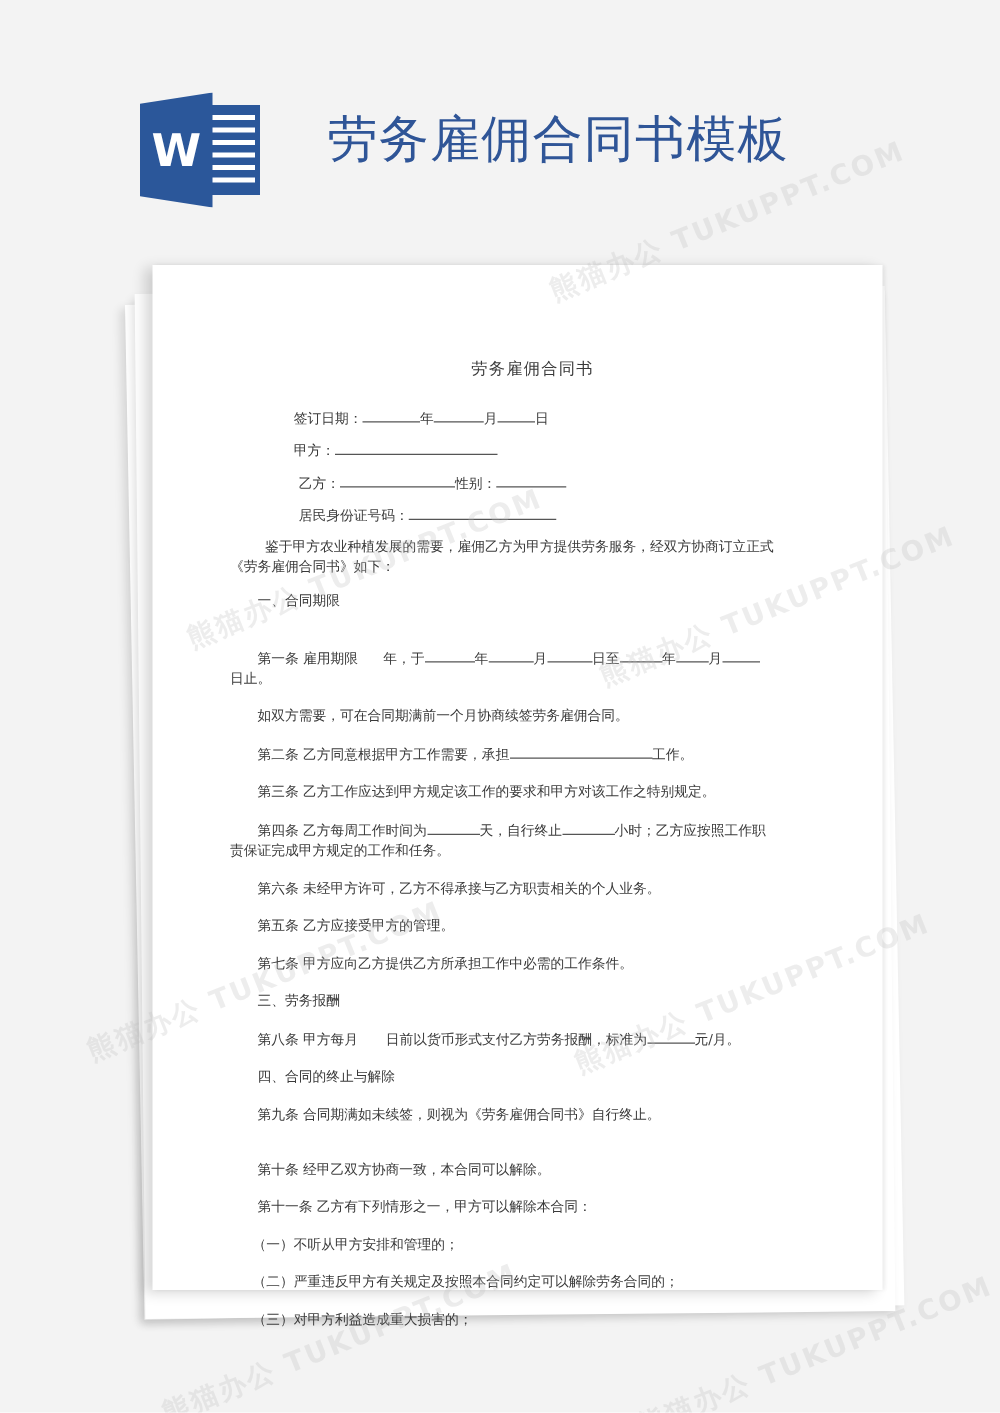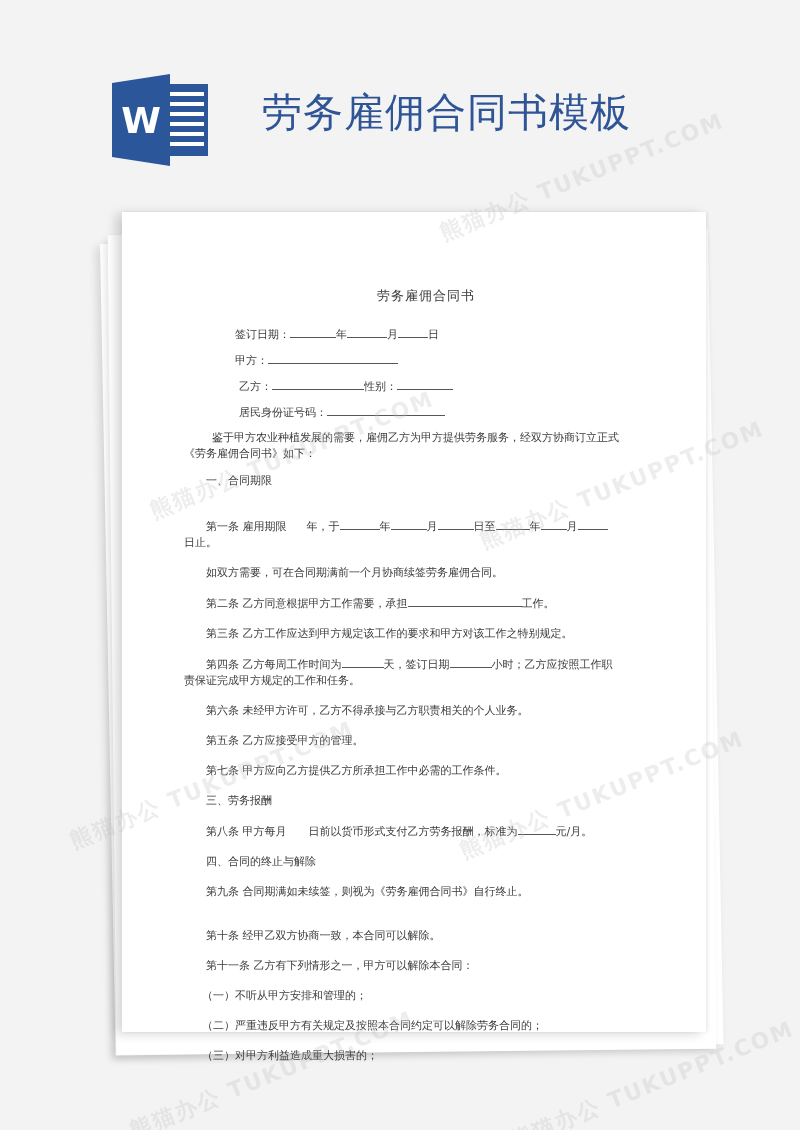--- a/index.html
+++ b/index.html
@@ -176,21 +176,21 @@
 
 
     <div class="line" style="margin-top:14px">
       <span>第二条 乙方同意根据甲方工作需要，承担</span><span class="blank" style="width:114px"></span><span>工作。</span>
     </div>
 
     <div class="line" style="margin-top:14px">第三条 乙方工作应达到甲方规定该工作的要求和甲方对该工作之特别规定。</div>
 
     <div class="para" style="margin-top:14px">
       <div style="white-space:nowrap">
-        <span>第四条 乙方每周工作时间为</span><span class="blank" style="width:42px"></span><span>天，签订日期</span><span class="blank" style="width:42px"></span><span>小时；乙方应按照工作职</span>
+        <span>第四条 乙方每周工作时间为</span><span class="blank" style="width:42px"></span><span>天，自行终止</span><span class="blank" style="width:42px"></span><span>小时；乙方应按照工作职</span>
       </div>
       <div style="margin-left:-22px">责保证完成甲方规定的工作和任务。</div>
     </div>
 
     <div class="line" style="margin-top:14px">第六条 未经甲方许可，乙方不得承接与乙方职责相关的个人业务。</div>
     <div class="line" style="margin-top:14px">第五条 乙方应接受甲方的管理。</div>
     <div class="line" style="margin-top:14px">第七条 甲方应向乙方提供乙方所承担工作中必需的工作条件。</div>
 
     <div class="line" style="margin-top:14px">三、劳务报酬</div>
 

